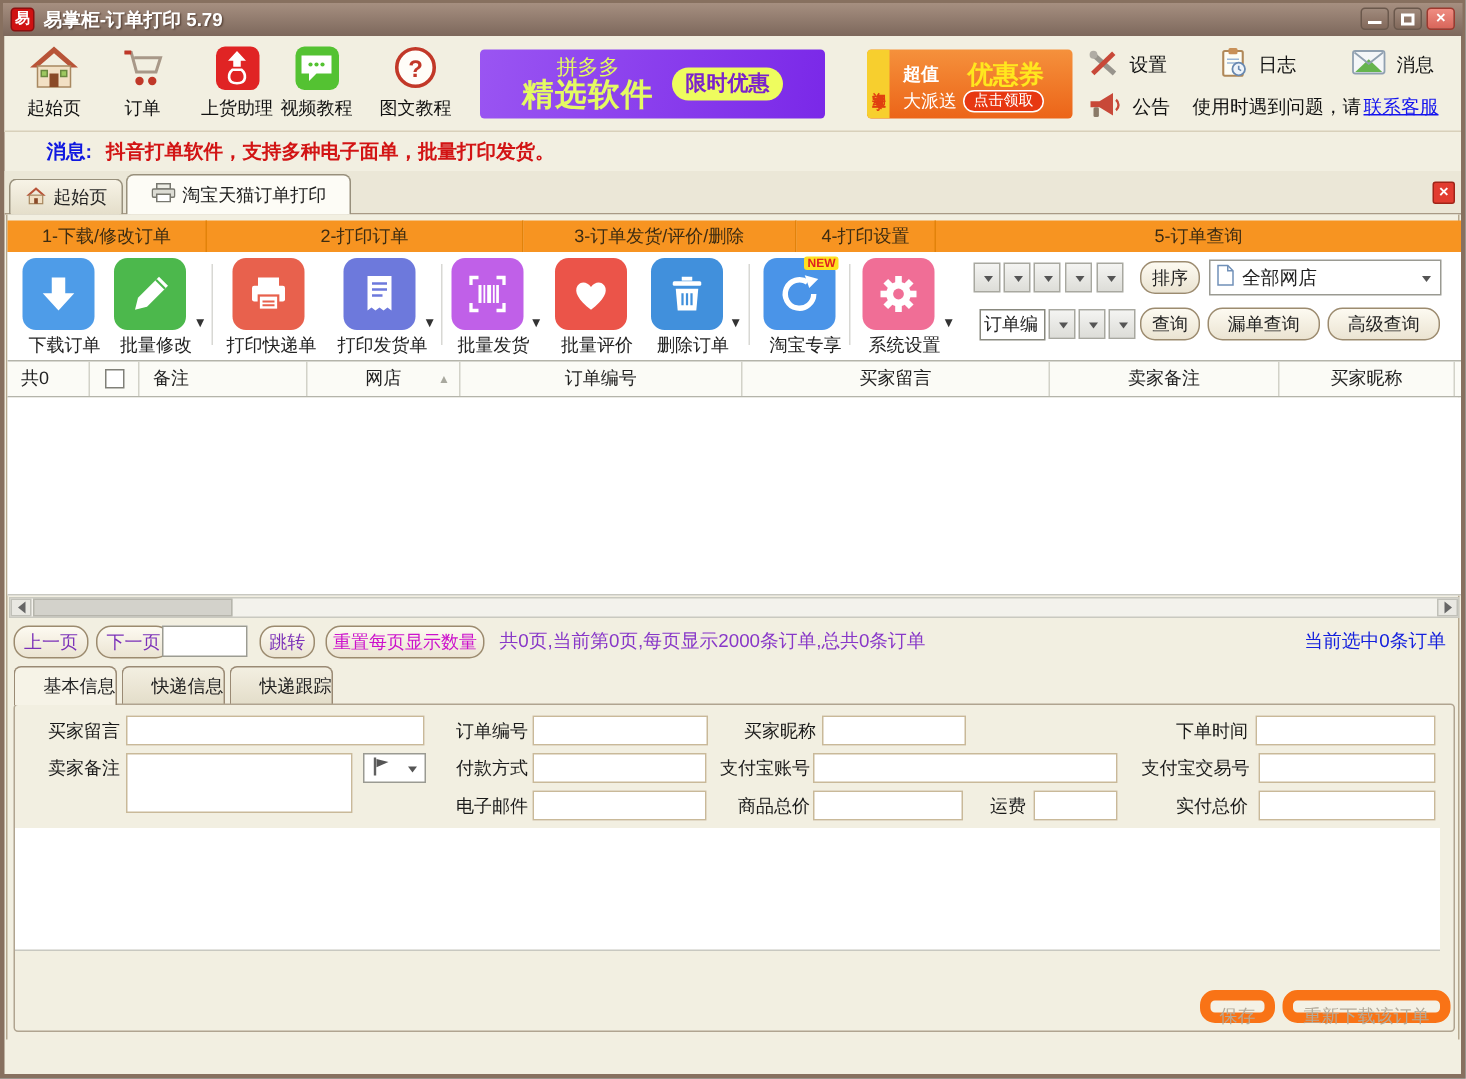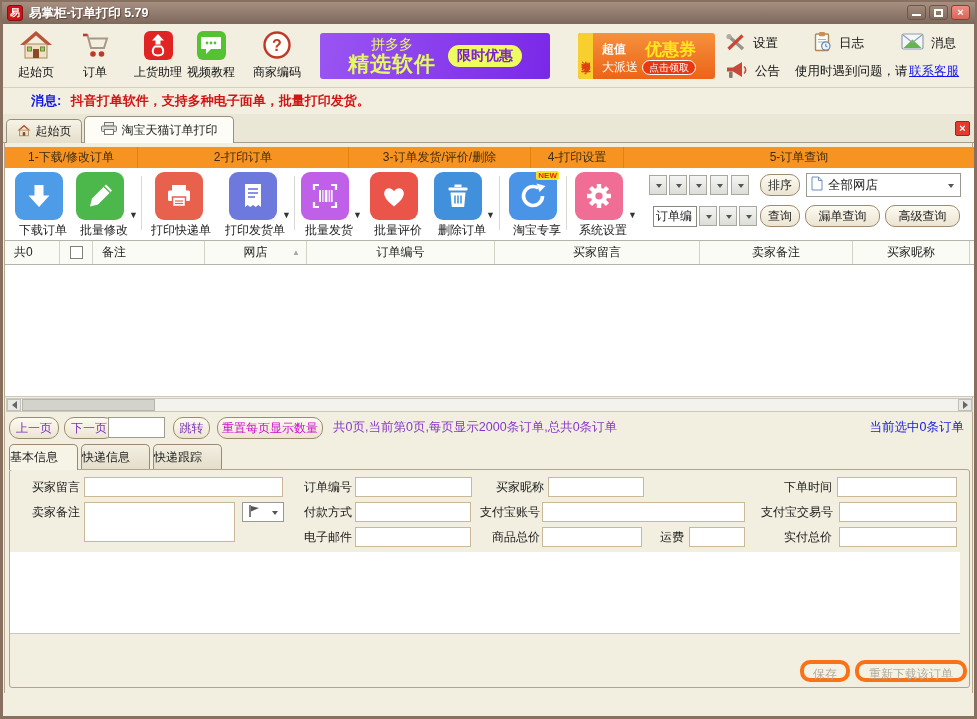--- a/index.html
+++ b/index.html
@@ -79,34 +79,34 @@
 .tri-r{width:0;height:0;border:4px solid transparent;border-left:5px solid #666;border-right:0}
 .sthumb{position:absolute;left:15px;top:0;width:133px;height:12px;background:#d3d2cb;border:1px solid #b6b5ac}
 
 .pager{position:absolute;left:0;top:270px;width:969px;height:31px}
 .pbtn{color:#7a2fb8}
 .resetbtn{color:#cc10cc}
 .jumpinput{position:absolute;background:#fff;border:1px solid #9c9c92;height:21px}
 .stats{position:absolute;left:328px;top:6px;color:#8838c8;font-size:12.5px}
 .selstat{position:absolute;right:10px;top:6px;color:#1420dd;font-size:12.5px}
 
-.dtab{position:absolute;top:301px;width:69px;height:26px;border:1px solid #9a8a74;border-bottom:none;border-radius:5px 5px 0 0;text-align:left;line-height:24px;font-size:12px}
+.dtab{position:absolute;top:301px;width:69px;height:26px;border:1px solid #9a8a74;border-bottom:none;border-radius:5px 5px 0 0;text-align:right;line-height:24px;font-size:12px}
 .dtab-active{background:#f6f3e7;z-index:3}
 .dtab-inactive{background:linear-gradient(#f3efe1,#e3ddc9)}
 .dpanel{position:absolute;left:4px;top:326px;width:961px;height:219px;background:#f2efe1;border:1px solid #b0a490;border-radius:3px;z-index:2}
 .lbl{position:absolute;height:20px;line-height:20px;text-align:right;font-size:12px;color:#1a1a1a;white-space:nowrap}
 .inp{position:absolute;height:20px;background:#fff;border:1px solid #c9b999}
 .txa{position:absolute;background:#fff;border:1px solid #c9b999;resize:none}
 .flagcombo{position:absolute;width:42px;height:20px;background:#fff;border:1px solid #9a9a92;display:flex;align-items:center}
 
 .ptable{position:absolute;left:0;top:82px;width:950px}
 .phead{display:flex;height:22px;background:#fbfbf6;border-top:1px solid #b4b4aa;border-bottom:1px solid #b4b4aa;font-size:12px}
 .phc{border-right:1px solid #d2d2c8;line-height:20px;overflow:hidden;white-space:nowrap}
 .pbody{height:82px;background:#fff;border-bottom:1px solid #c8c8c0}
-.footbtn{position:absolute;height:22px;border:4px solid #f97316;border-radius:10px;background:#f4f1e5;color:#b3ab9b;text-align:center;line-height:20px;font-size:12px}
+.footbtn{position:absolute;height:22px;border:7px solid #f97316;border-radius:10px;background:#f4f1e5;color:#b3ab9b;text-align:center;line-height:20px;font-size:12px}
 
 #statusbar{position:absolute;left:3px;top:693px;width:971px;height:23px;background:#f0edde;border-top:1px solid #8a7364;font-size:12px;color:#333}
 .ver{position:absolute;left:5px;top:4px}
 .copy{position:absolute;left:658px;top:4px}
 </style>
 </head>
 <body>
 
 <div id="window">
 
@@ -172,21 +172,21 @@
       </div>
       <div class="nlabel">视频教程</div>
     </div>
     <div class="navitem" style="left:245px">
       <div class="nicon">
         <svg width="30" height="30" viewBox="0 0 30 30">
             <circle cx="15" cy="15" r="12.5" fill="#fffdf8" stroke="#c23828" stroke-width="2.4"></circle>
             <text x="15" y="21" font-size="16" font-weight="bold" fill="#c23828" text-anchor="middle">?</text>
           </svg>
       </div>
-      <div class="nlabel">商家编码</div>
+      <div class="nlabel">图文教程</div>
     </div>
 
     <div id="pddbanner">
       <div class="pddcol">
         <div class="pddl1">拼多多</div>
         <div class="pddl2">精选软件</div>
       </div>
       <div class="pddpill">限时优惠</div>
     </div>
 

